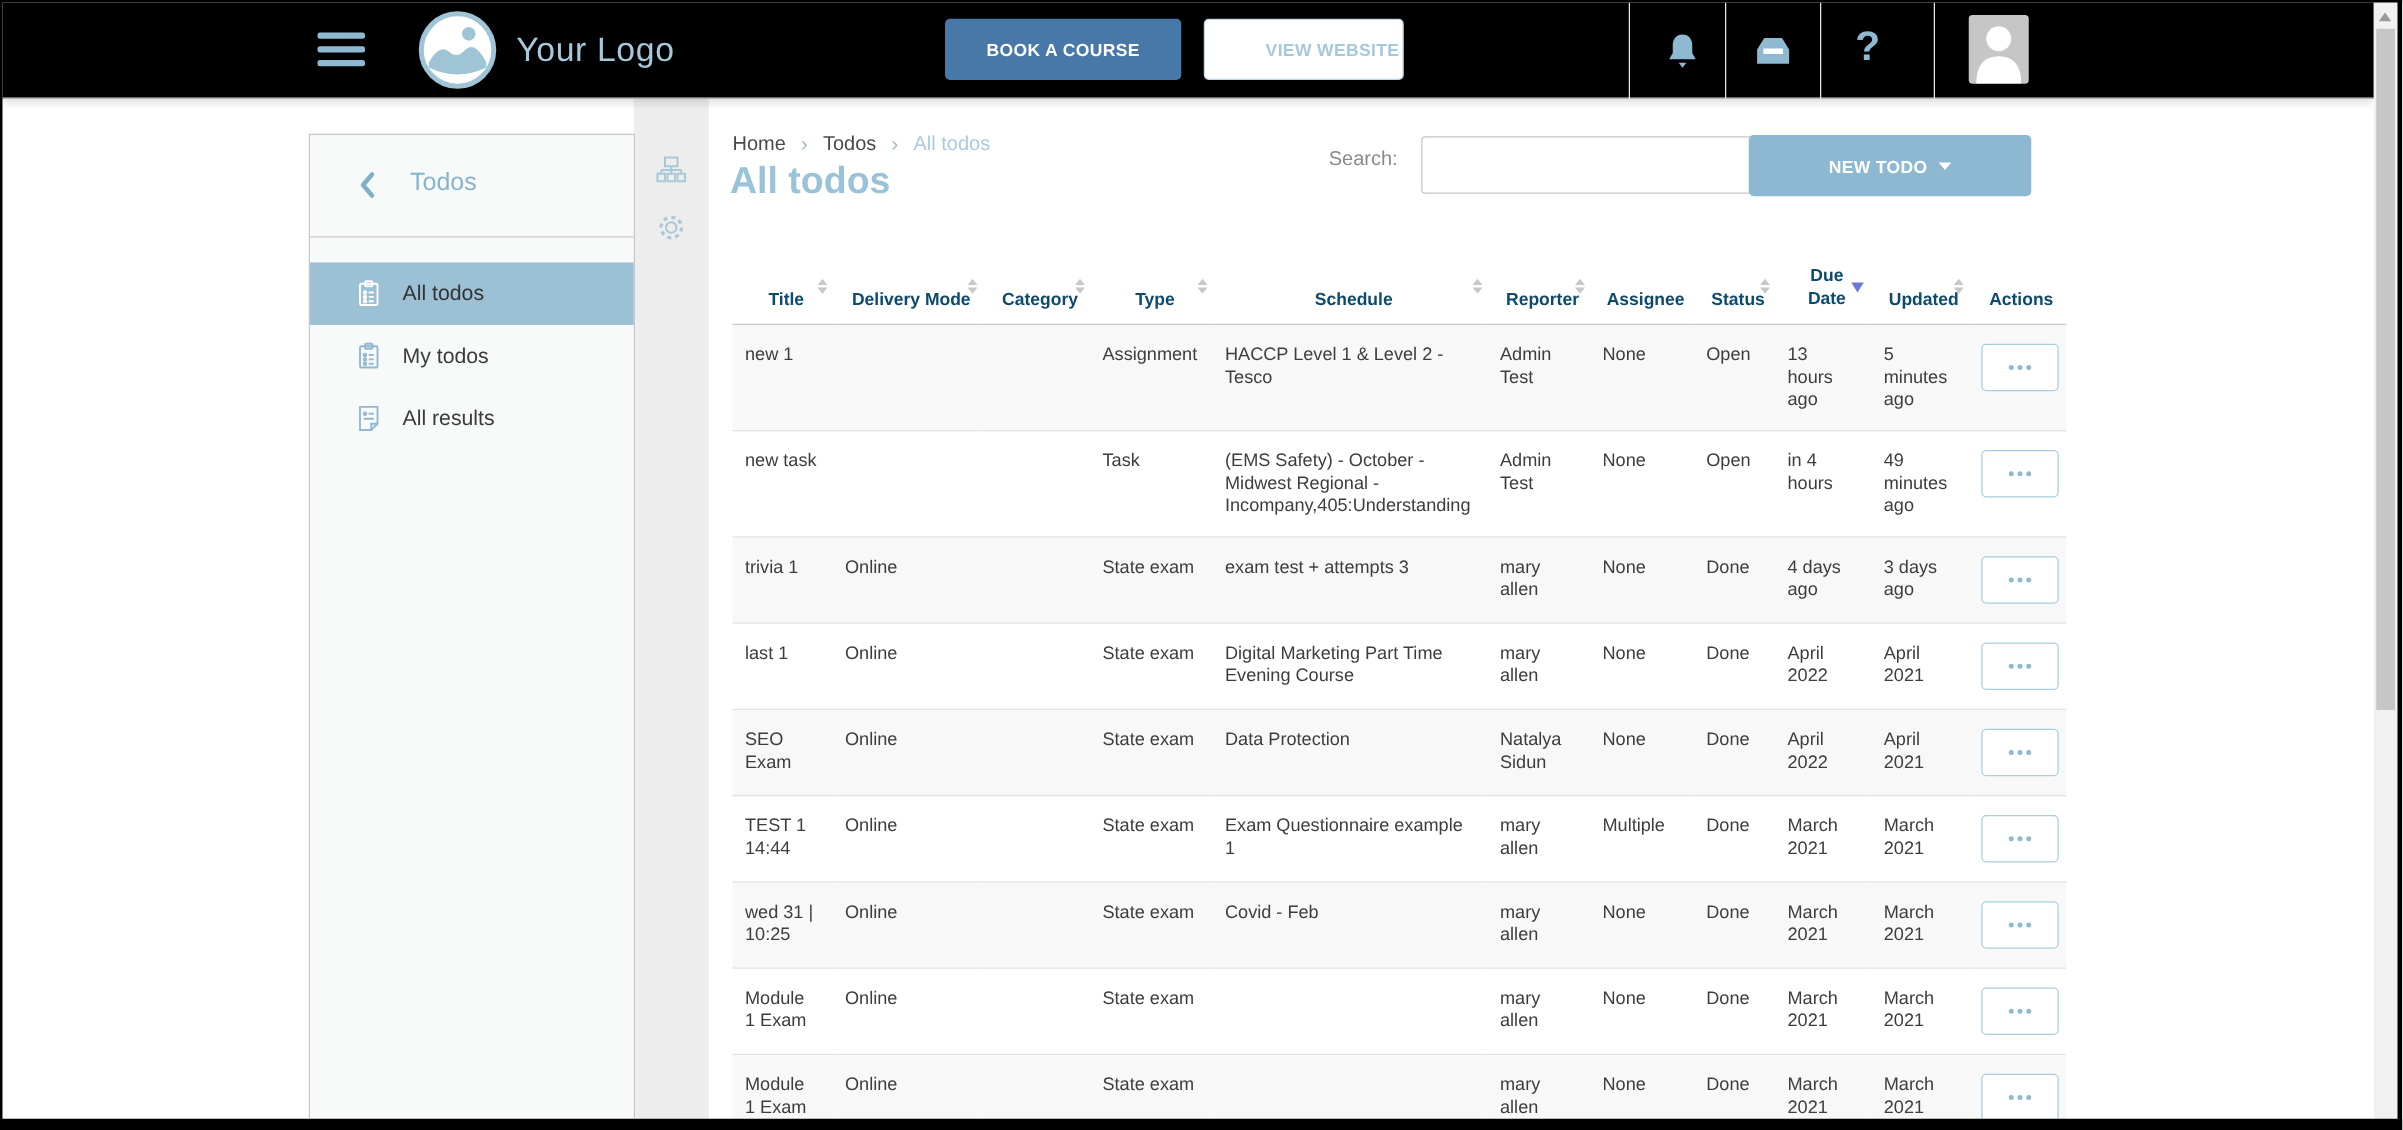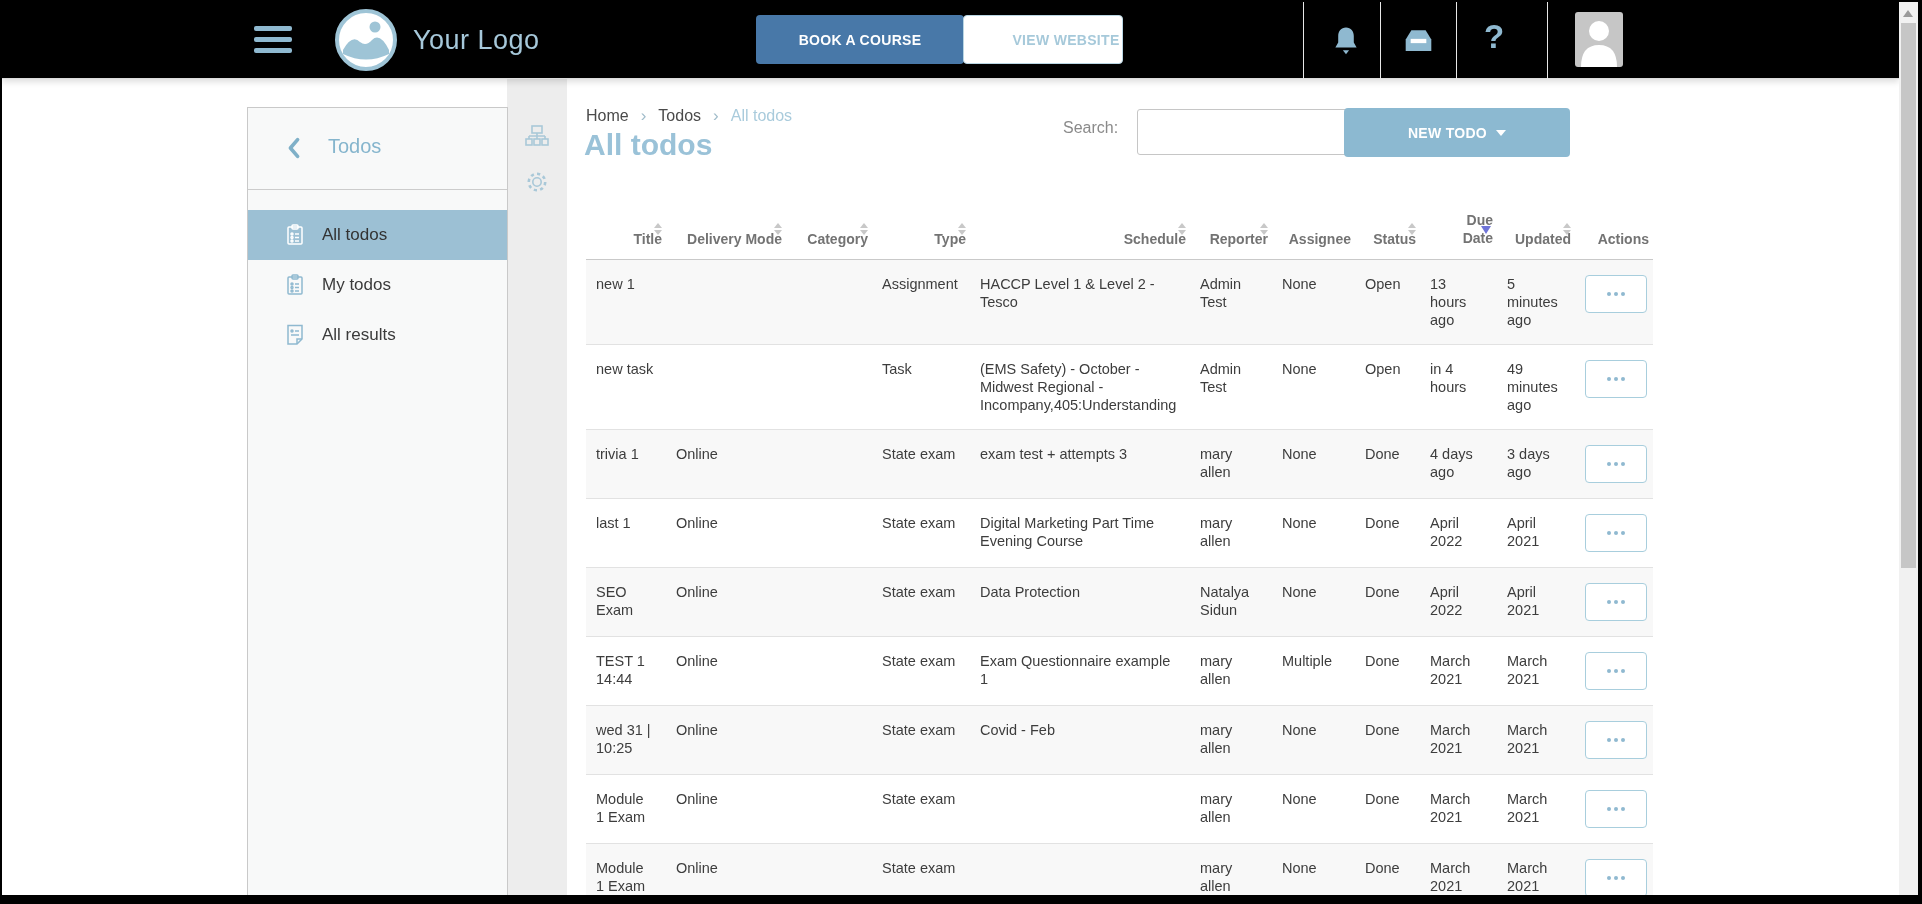--- a/index.html
+++ b/index.html
@@ -14,21 +14,21 @@
   .frame-bottom { position:absolute; left:0; top:895px; width:1922px; height:9px; background:#000; z-index:20; }
 
   
   .header { position:absolute; left:2px; top:2px; width:1897px; height:77px; background:#000000;
             border-bottom:1px solid #dcdcdc; box-shadow:0 3px 6px rgba(0,0,0,.13); z-index:5; }
   .hamburger { position:absolute; left:252px; top:24px; width:38px; cursor:pointer; }
   .hamburger div { height:5px; background:#8fb9d0; border-radius:2px; margin-bottom:6px; }
   .hamburger div:last-child { margin-bottom:0; }
   .logo-mark { position:absolute; left:331px; top:5px; }
   .logo-text { position:absolute; left:411px; top:23px; font-size:27px; color:#a6c8da; letter-spacing:.5px; }
-  .btn-book { position:absolute; left:754px; top:13px; width:208px; height:49px; background:#4878a8; color:#fff;
+  .btn-book { position:absolute; left:754px; top:13px; width:189px; height:49px; background:#4878a8; color:#fff;
               border:none; border-radius:4px; font-family:inherit; font-size:14px; font-weight:bold; letter-spacing:.3px; cursor:pointer; }
   .btn-view { position:absolute; left:961px; top:13px; width:160px; height:49px; background:#fff; color:#a6c9da;
               border:1px solid #b9d6e3; border-radius:4px; font-family:inherit; font-size:14px; font-weight:bold; letter-spacing:.3px; cursor:pointer;padding-left:46px; }
   .hdr-div { position:absolute; top:0; width:1px; height:77px; background:#e7e7e7; }
   .nav-ic { position:absolute; top:22px; cursor:pointer; }
   .q-ic { position:absolute; top:16px; font-size:33px; font-weight:bold; color:#8fb9d0; cursor:pointer; }
   .avatar { position:absolute; left:1573px; top:10px; width:48px; height:55px; background:#c6c6c6; border-radius:3px; overflow:hidden; cursor:pointer; }
 
   
   .rail { position:absolute; left:507px; top:79px; width:60px; height:816px; background:#ededed; }
@@ -47,28 +47,28 @@
   .side-item .ic { display:flex; }
 
   
   .breadcrumb { position:absolute; left:586px; top:106px; font-size:16px; display:flex; align-items:center; gap:12px; }
   .crumb { color:#4a4a4a; cursor:pointer; }
   .crumb.current { color:#a9cbdc; cursor:default; }
   .crumb-sep { color:#a0bcca; font-size:17px; }
   .page-title { position:absolute; left:584px; top:128px; font-size:30px; font-weight:bold; color:#9ac2d8; }
   .search-label { position:absolute; left:1063px; top:119px; font-size:16px; color:#8a8a8a; }
   .search-input { position:absolute; left:1137px; top:109px; width:278px; height:46px; border:1px solid #c6c6c6; border-radius:3px; font-family:inherit; font-size:15px; padding:0 10px; background:#fff; }
-  .btn-newtodo { position:absolute; left:1344px; top:108px; width:226px; height:49px; background:#8cb9d1; color:#fff; border:none;
+  .btn-newtodo { position:absolute; left:1399px; top:108px; width:226px; height:49px; background:#8cb9d1; color:#fff; border:none;
                  border-radius:4px; font-family:inherit; font-size:14px; font-weight:bold; letter-spacing:.3px; cursor:pointer;
                  display:flex; align-items:center; justify-content:center; gap:9px;text-align:right; }
   .caret-dn { width:0; height:0; border-left:5px solid transparent; border-right:5px solid transparent; border-top:6px solid #fff; }
 
   
   .todo-table { position:absolute; left:586px; top:193px; width:1067px; border-collapse:collapse; table-layout:fixed; }
-  .todo-table th { vertical-align:bottom; text-align:right; padding:18px 4px 12px 10px; font-size:14px; font-weight:bold; color:#737373;
+  .todo-table th { vertical-align:bottom; text-align:center; padding:18px 4px 12px 10px; font-size:14px; font-weight:bold; color:#0c4a6e;
                    border-bottom:1px solid #c9c9c9; position:relative; white-space:nowrap; cursor:pointer; }
   .todo-table th .wrap { white-space:normal; display:inline-block; width:38px; line-height:18px; }
   .todo-table td { vertical-align:top; padding:15px 12px 15px 10px; font-size:14.5px; color:#3d3d3d; line-height:18px; word-wrap:break-word; }
   .todo-table tbody tr { border-bottom:1px solid #e2e2e2; }
   .todo-table tbody tr:nth-child(odd) { background:#f8f8f8; }
   .sort-box { position:absolute; right:4px; bottom:24px; }
   .arr { display:block; width:0; height:0; border-left:4px solid transparent; border-right:4px solid transparent; }
   .arr.up { border-bottom:5px solid #c8c8c8; margin-bottom:2px; }
   .arr.dn { border-top:5px solid #c8c8c8; }
   .sort-desc { position:absolute; right:6px; bottom:25px; }

